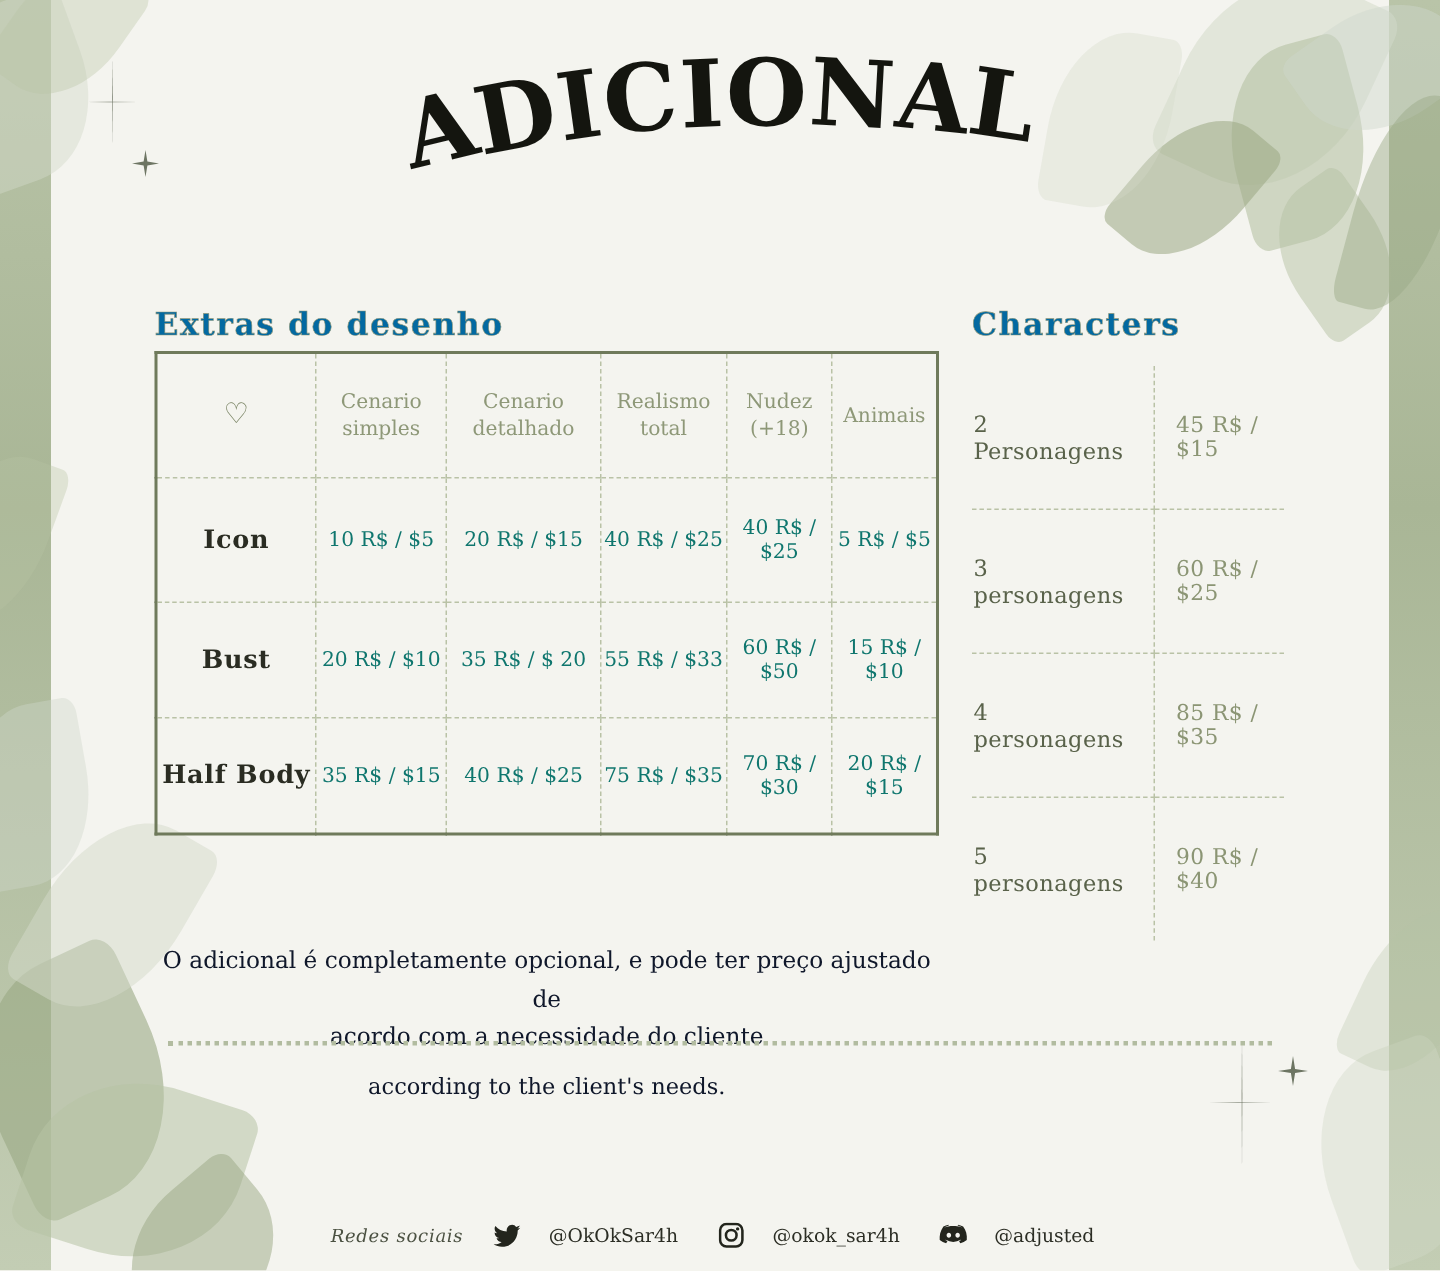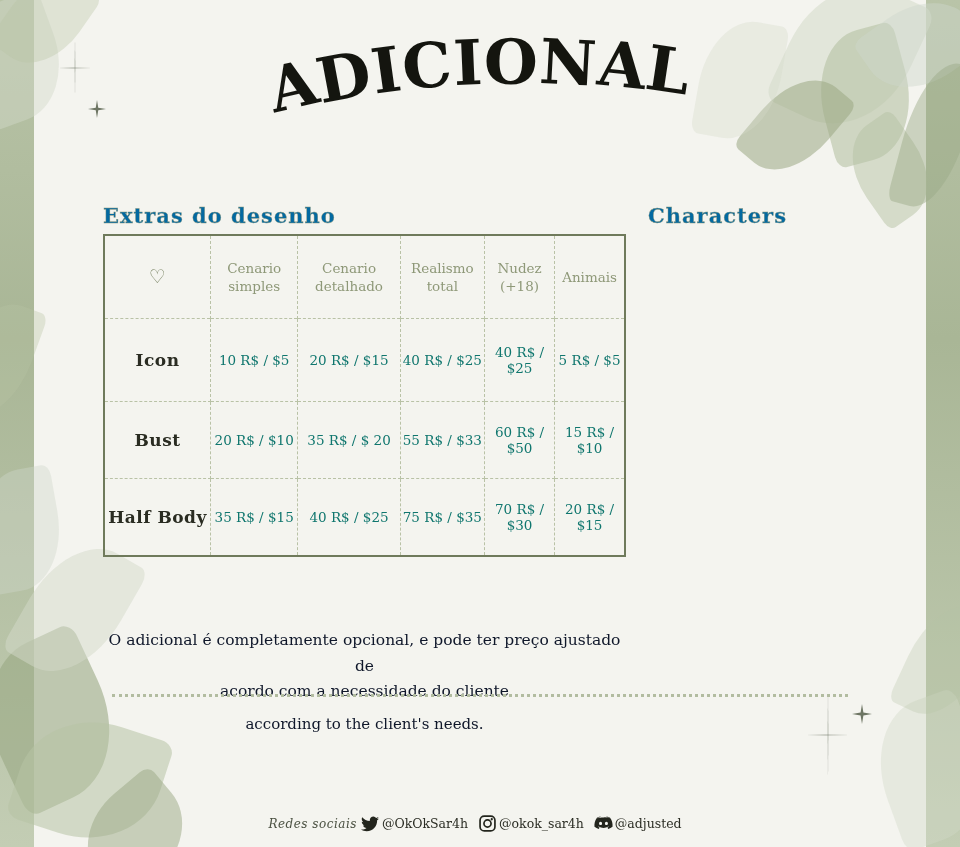--- a/index.html
+++ b/index.html
@@ -215,21 +215,21 @@
   }
 
   
   .socials {
     position: absolute;
     left: 0; right: 0;
     bottom: 14px;
     display: flex;
     justify-content: center;
     align-items: center;
-    gap: 0;
+    gap: 16px;
     font-family: "DejaVu Serif", serif;
     font-size: 12.5px;
     color: #2b2d24;
   }
   .socials .redes {
     font-style: italic;
     font-size: 12px;
     color: #4b5142;
     margin-right: 4px;
     letter-spacing: .5px;
@@ -320,20 +320,40 @@
         <td class="rowhead">Half Body</td>
         <td>35 R$ / $15</td>
         <td>40 R$ / $25</td>
         <td>75 R$ / $35</td>
         <td>70 R$ / $30</td>
         <td>20 R$ / $15</td>
       </tr>
     </tbody>
   </table>
 
+  <table class="char-table">
+    <tbody>
+      <tr>
+        <td class="label">2 Personagens</td>
+        <td class="value">45 R$ / $15</td>
+      </tr>
+      <tr>
+        <td class="label">3 personagens</td>
+        <td class="value">60 R$ / $25</td>
+      </tr>
+      <tr>
+        <td class="label">4 personagens</td>
+        <td class="value">85 R$ / $35</td>
+      </tr>
+      <tr>
+        <td class="label">5 personagens</td>
+        <td class="value">90 R$ / $40</td>
+      </tr>
+    </tbody>
+  </table>
 
   <div class="note" id="note-pt">
     <div>O adicional é completamente opcional, e pode ter preço ajustado de</div>
     <div>acordo com a necessidade do cliente</div>
   </div>
 
   <div class="divider"></div>
 
   <div class="note" id="note-en">
     <div>according to the client's needs.</div>

